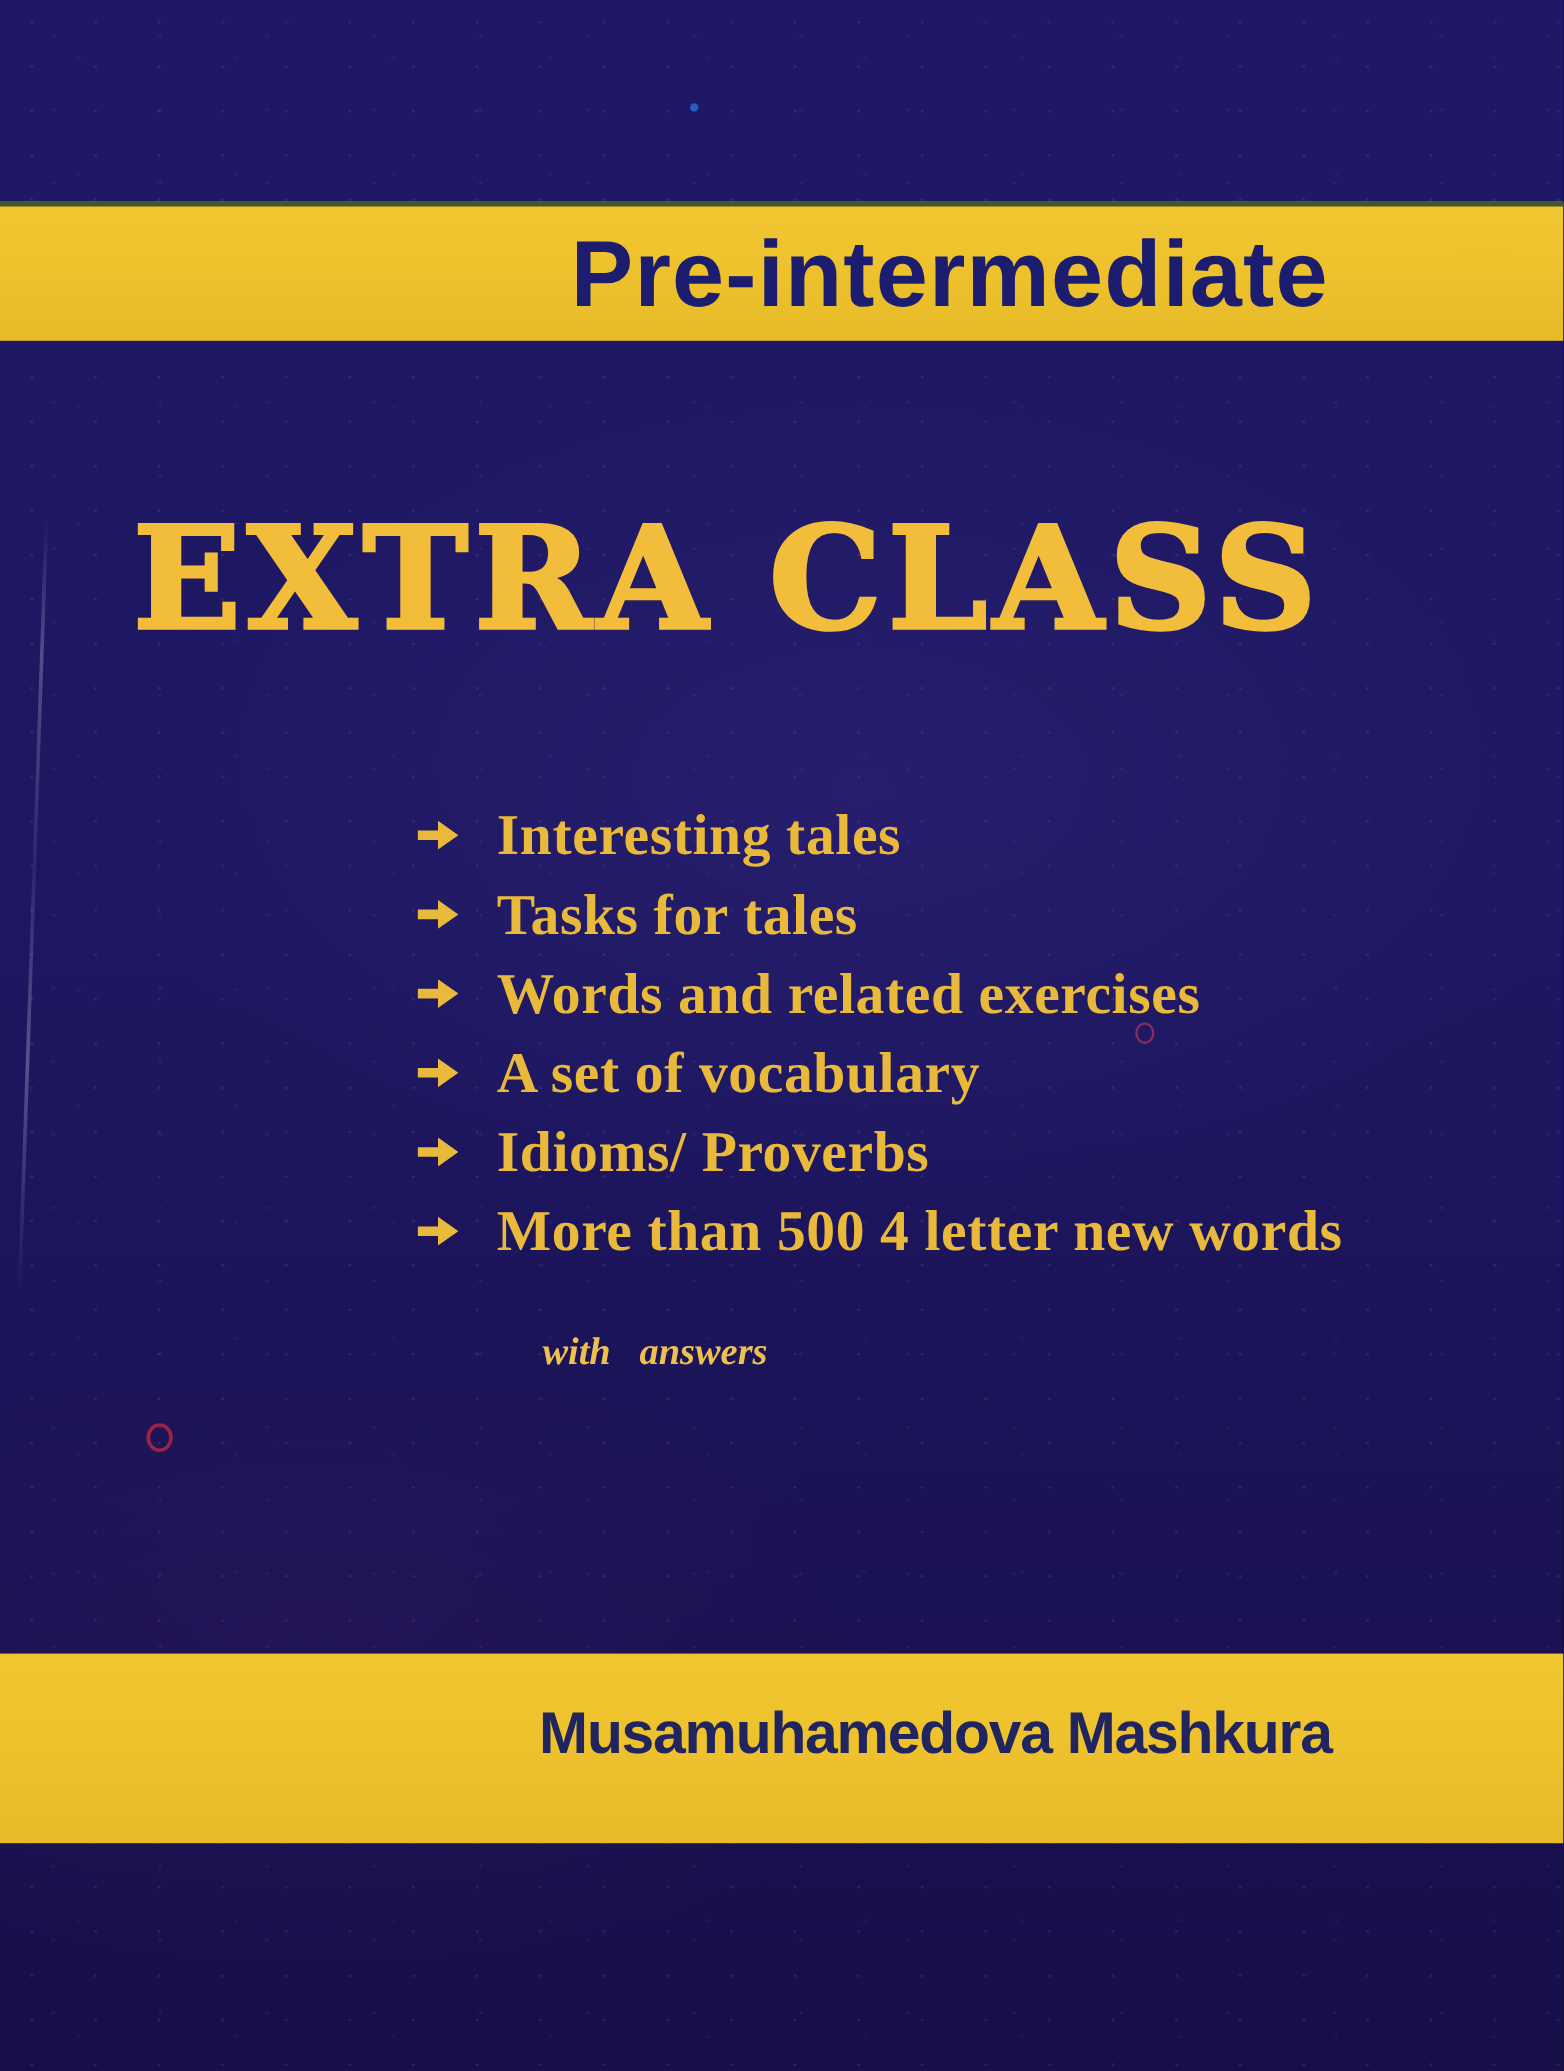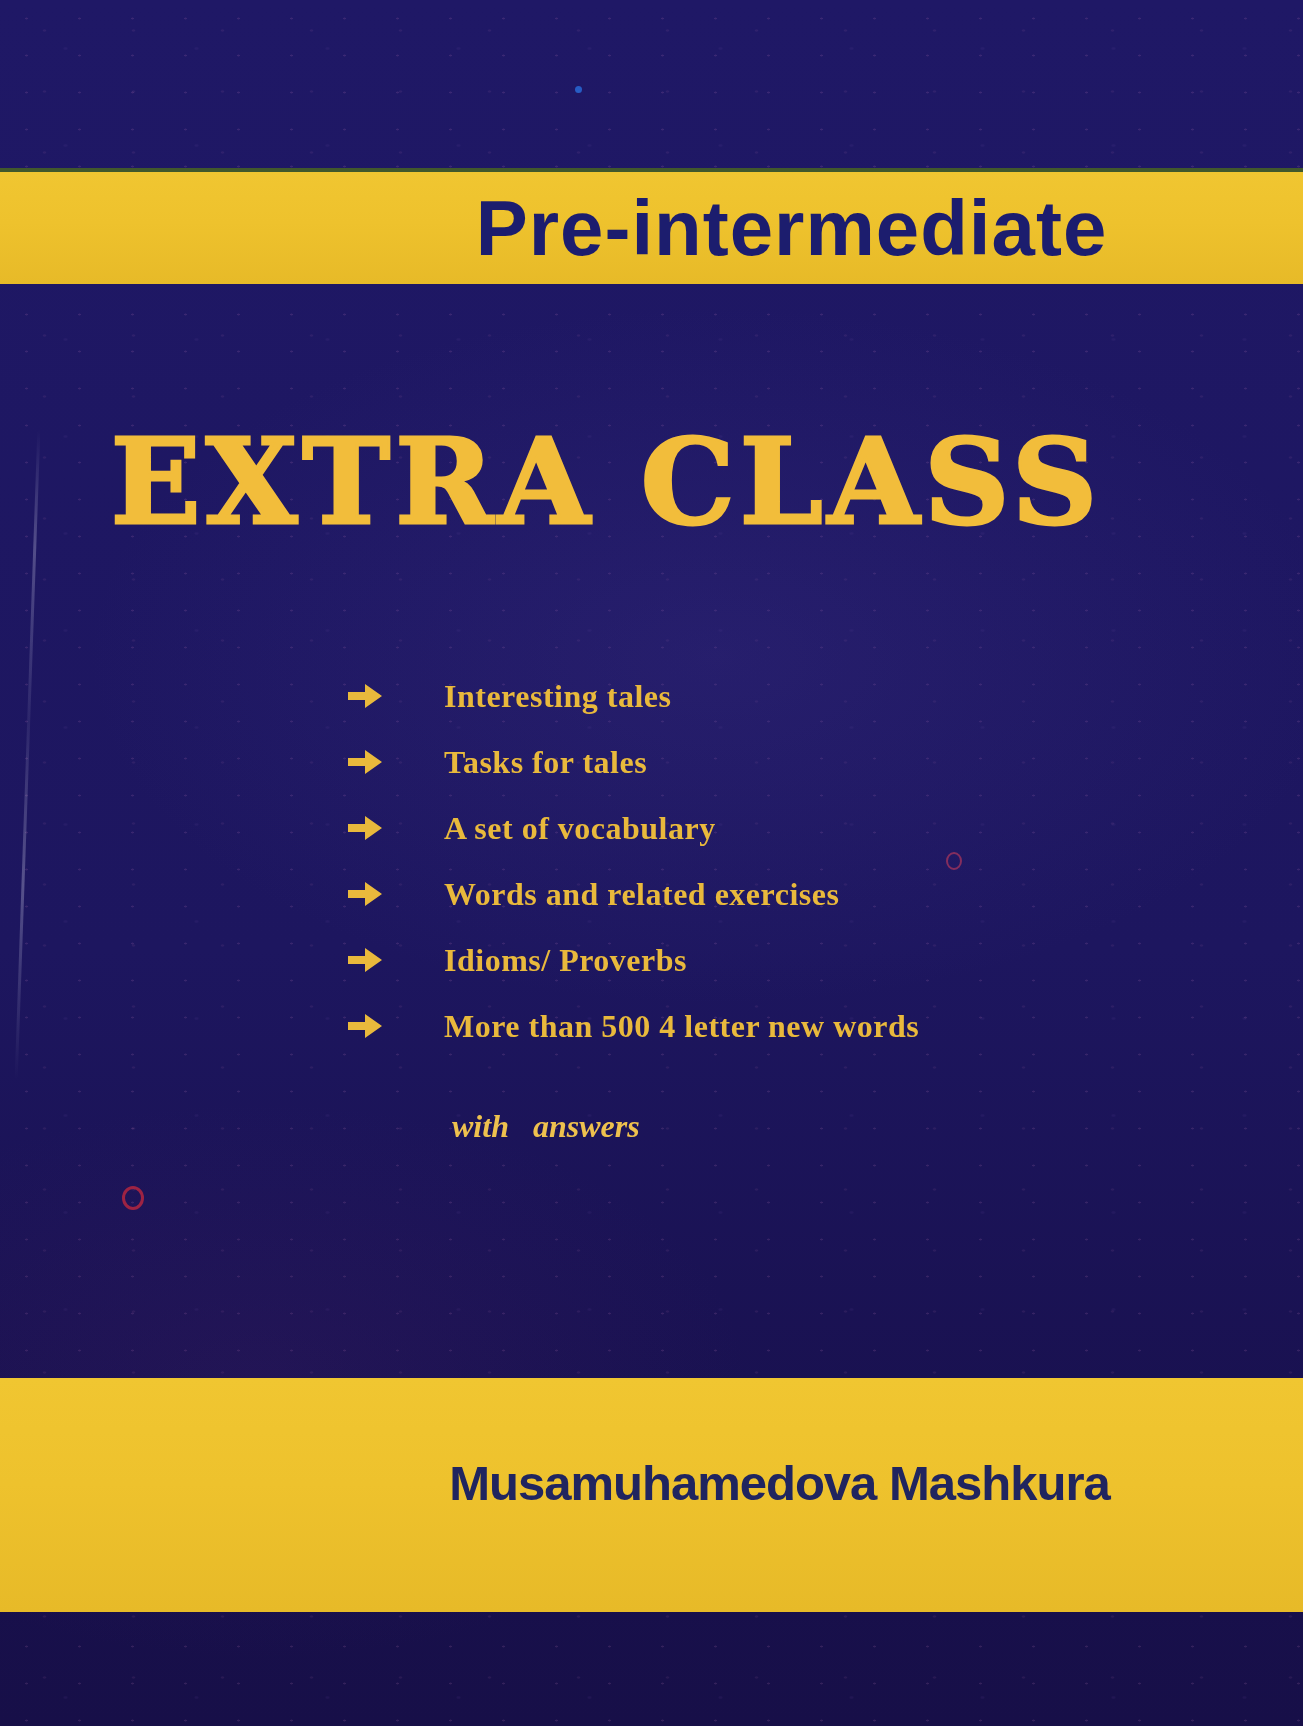--- a/index.html
+++ b/index.html
@@ -44,21 +44,21 @@
     align-items: center;
   }
   .band-top {
     top: 168px;
     height: 112px;
     border-top: 4px solid rgba(35, 70, 45, 0.85);
     justify-content: center;
   }
   .band-bottom {
     top: 1378px;
-    height: 234px;
+    height: 158px;
     justify-content: center;
     text-align: center;
   }
 
   .level-label {
     font-family: "Liberation Sans", sans-serif;
     font-weight: bold;
     font-size: 78px;
     letter-spacing: 1px;
     color: #1c1d6e;
@@ -96,25 +96,24 @@
   .arrow-icon {
     width: 34px;
     height: 24px;
     flex: 0 0 34px;
     margin-right: 32px;
   }
   .arrow-icon svg { display: block; width: 100%; height: 100%; }
   .feature-text {
     font-family: "Liberation Serif", serif;
     font-weight: bold;
-    font-size: 32px;
+    font-size: 48px;
     color: #e9b93c;
     white-space: nowrap;
     letter-spacing: 0.5px;
-    margin-left: 30px;
   }
 
   .answers-note {
     position: absolute;
     top: 1108px;
     left: 452px;
     font-family: "Liberation Serif", serif;
     font-weight: bold;
     font-style: italic;
     font-size: 32px;
@@ -189,30 +188,30 @@
       </span>
       <span class="feature-text">Tasks for tales</span>
     </div>
 
     <div class="feature-row">
       <span class="arrow-icon">
         <svg viewBox="0 0 34 24">
             <path d="M0 8 h17 v-8 l17 12 -17 12 v-8 h-17 z" fill="#e9b93c"></path>
           </svg>
       </span>
+      <span class="feature-text">Words and related exercises</span>
+    </div>
+
+    <div class="feature-row">
+      <span class="arrow-icon">
+        <svg viewBox="0 0 34 24">
+            <path d="M0 8 h17 v-8 l17 12 -17 12 v-8 h-17 z" fill="#e9b93c"></path>
+          </svg>
+      </span>
       <span class="feature-text">A set of vocabulary</span>
-    </div>
-
-    <div class="feature-row">
-      <span class="arrow-icon">
-        <svg viewBox="0 0 34 24">
-            <path d="M0 8 h17 v-8 l17 12 -17 12 v-8 h-17 z" fill="#e9b93c"></path>
-          </svg>
-      </span>
-      <span class="feature-text">Words and related exercises</span>
     </div>
 
     <div class="feature-row">
       <span class="arrow-icon">
         <svg viewBox="0 0 34 24">
             <path d="M0 8 h17 v-8 l17 12 -17 12 v-8 h-17 z" fill="#e9b93c"></path>
           </svg>
       </span>
       <span class="feature-text">Idioms/ Proverbs</span>
     </div>

